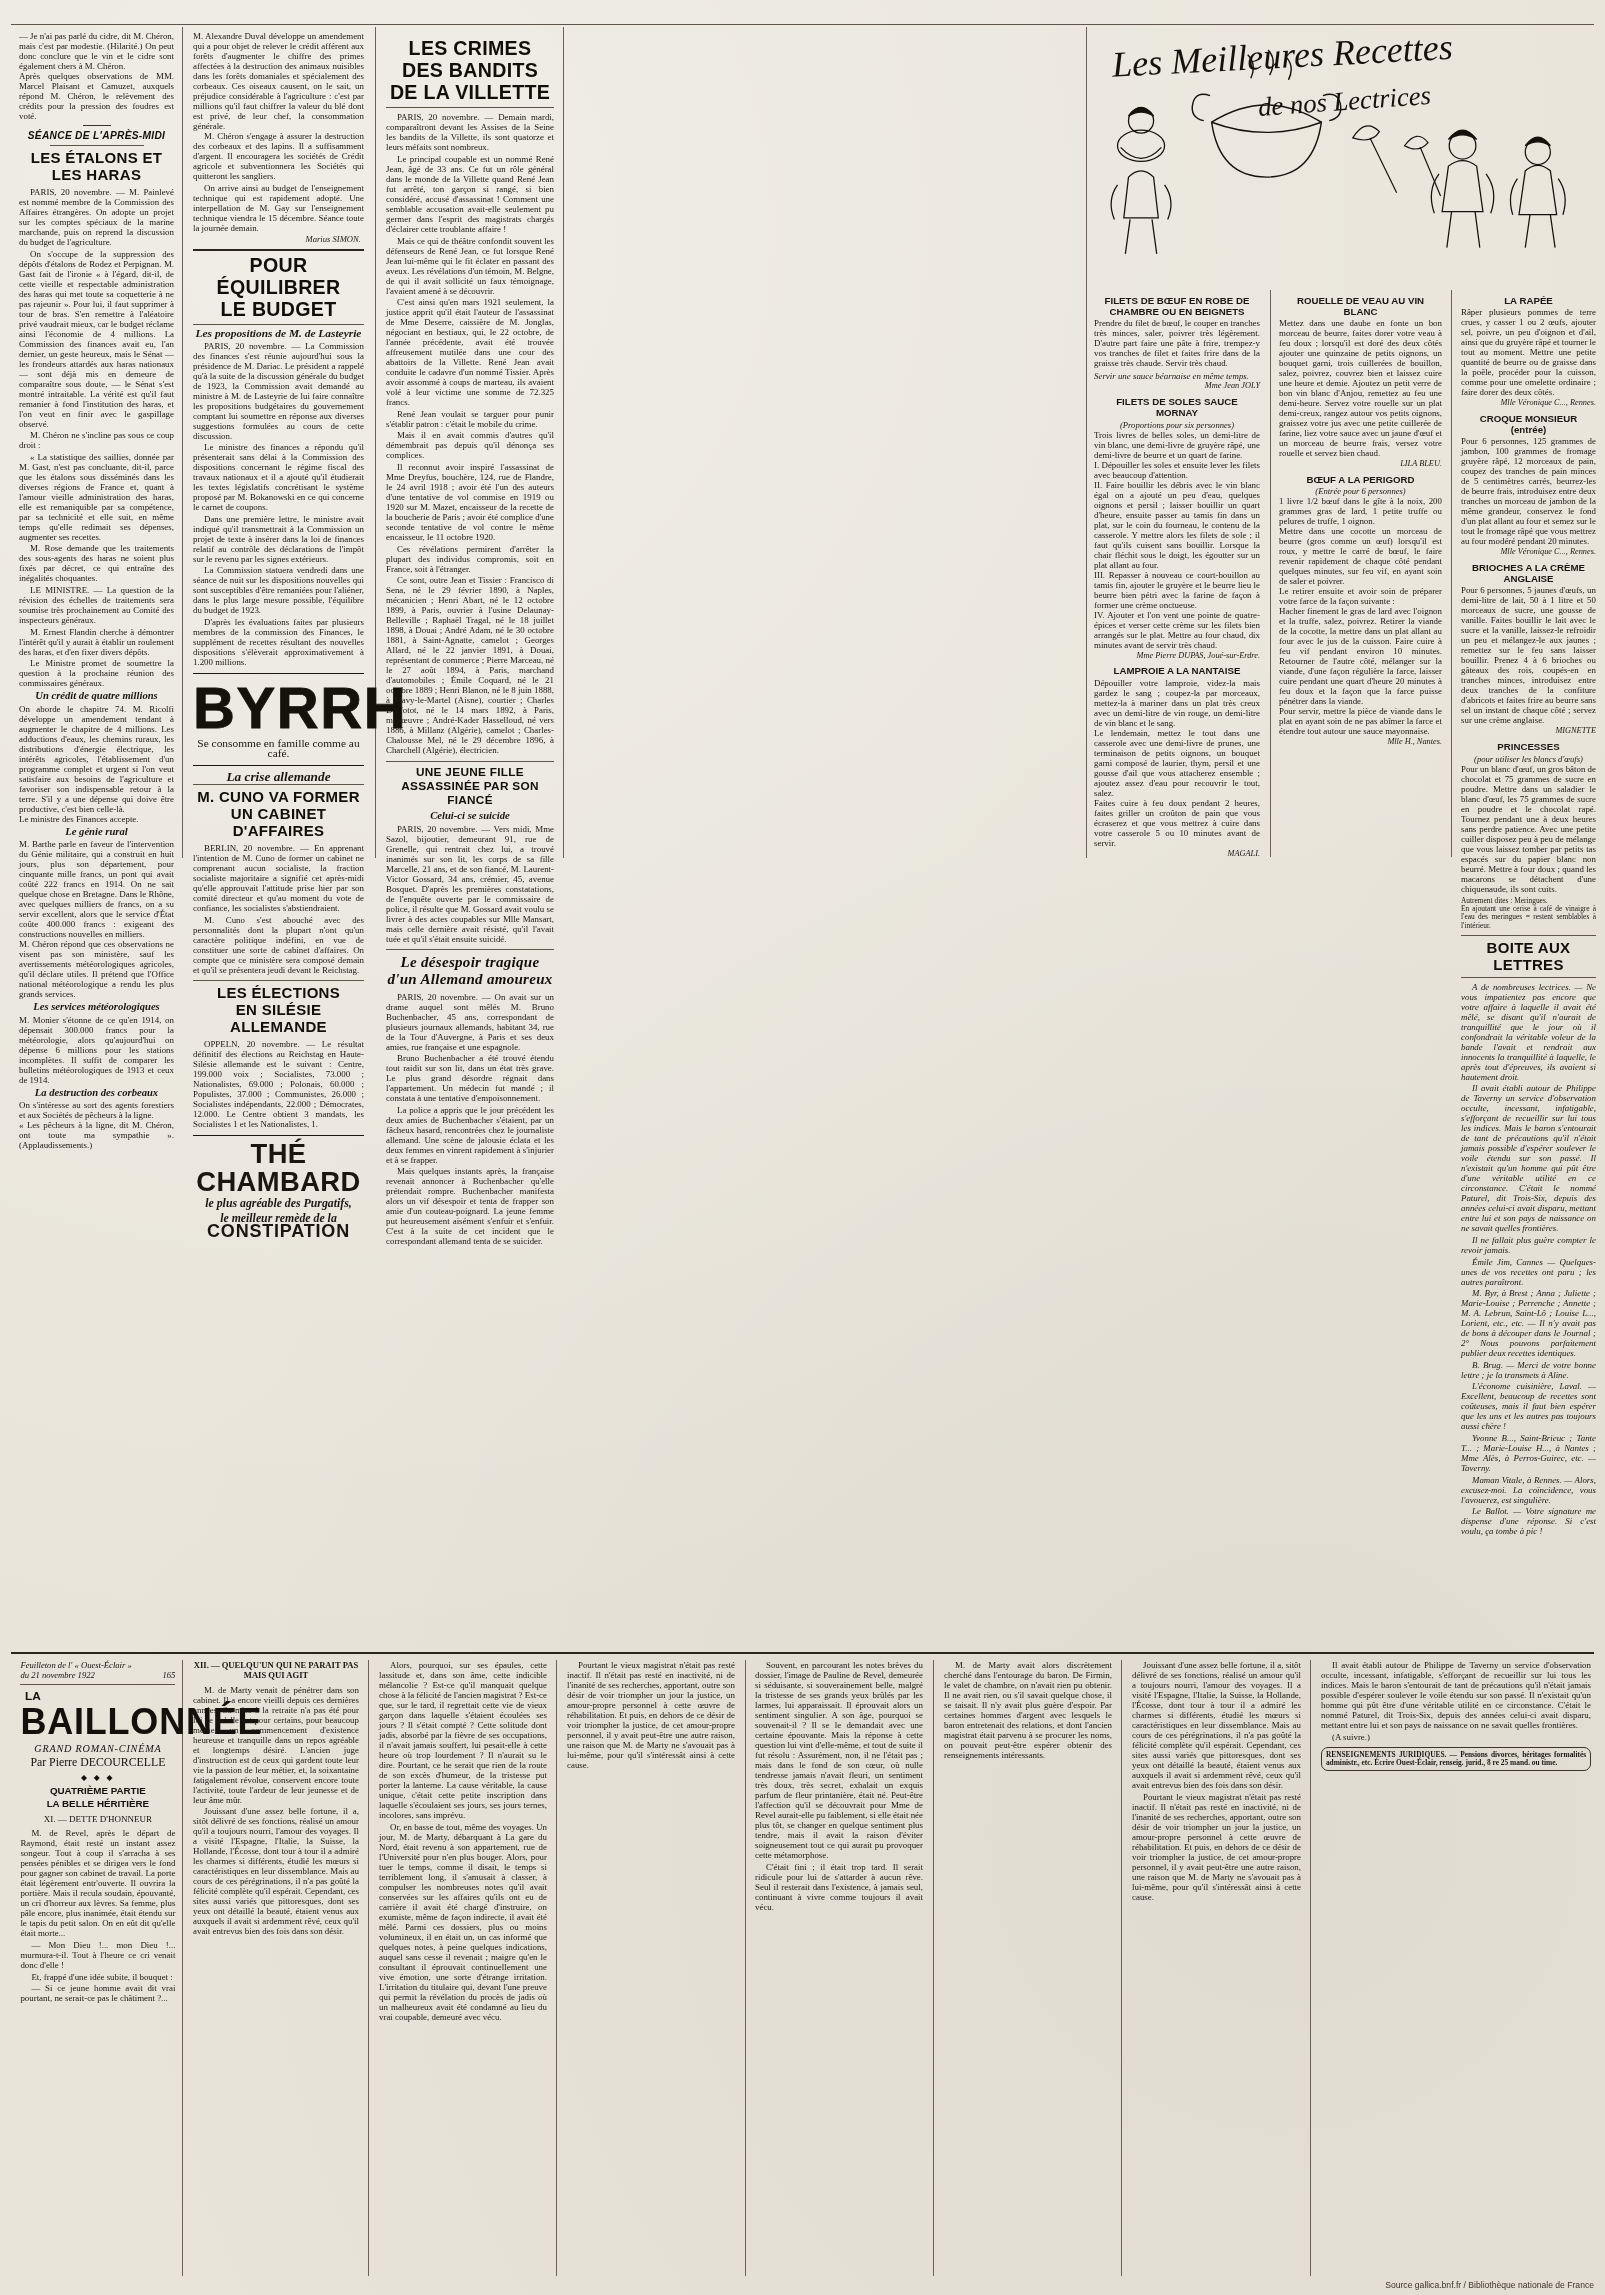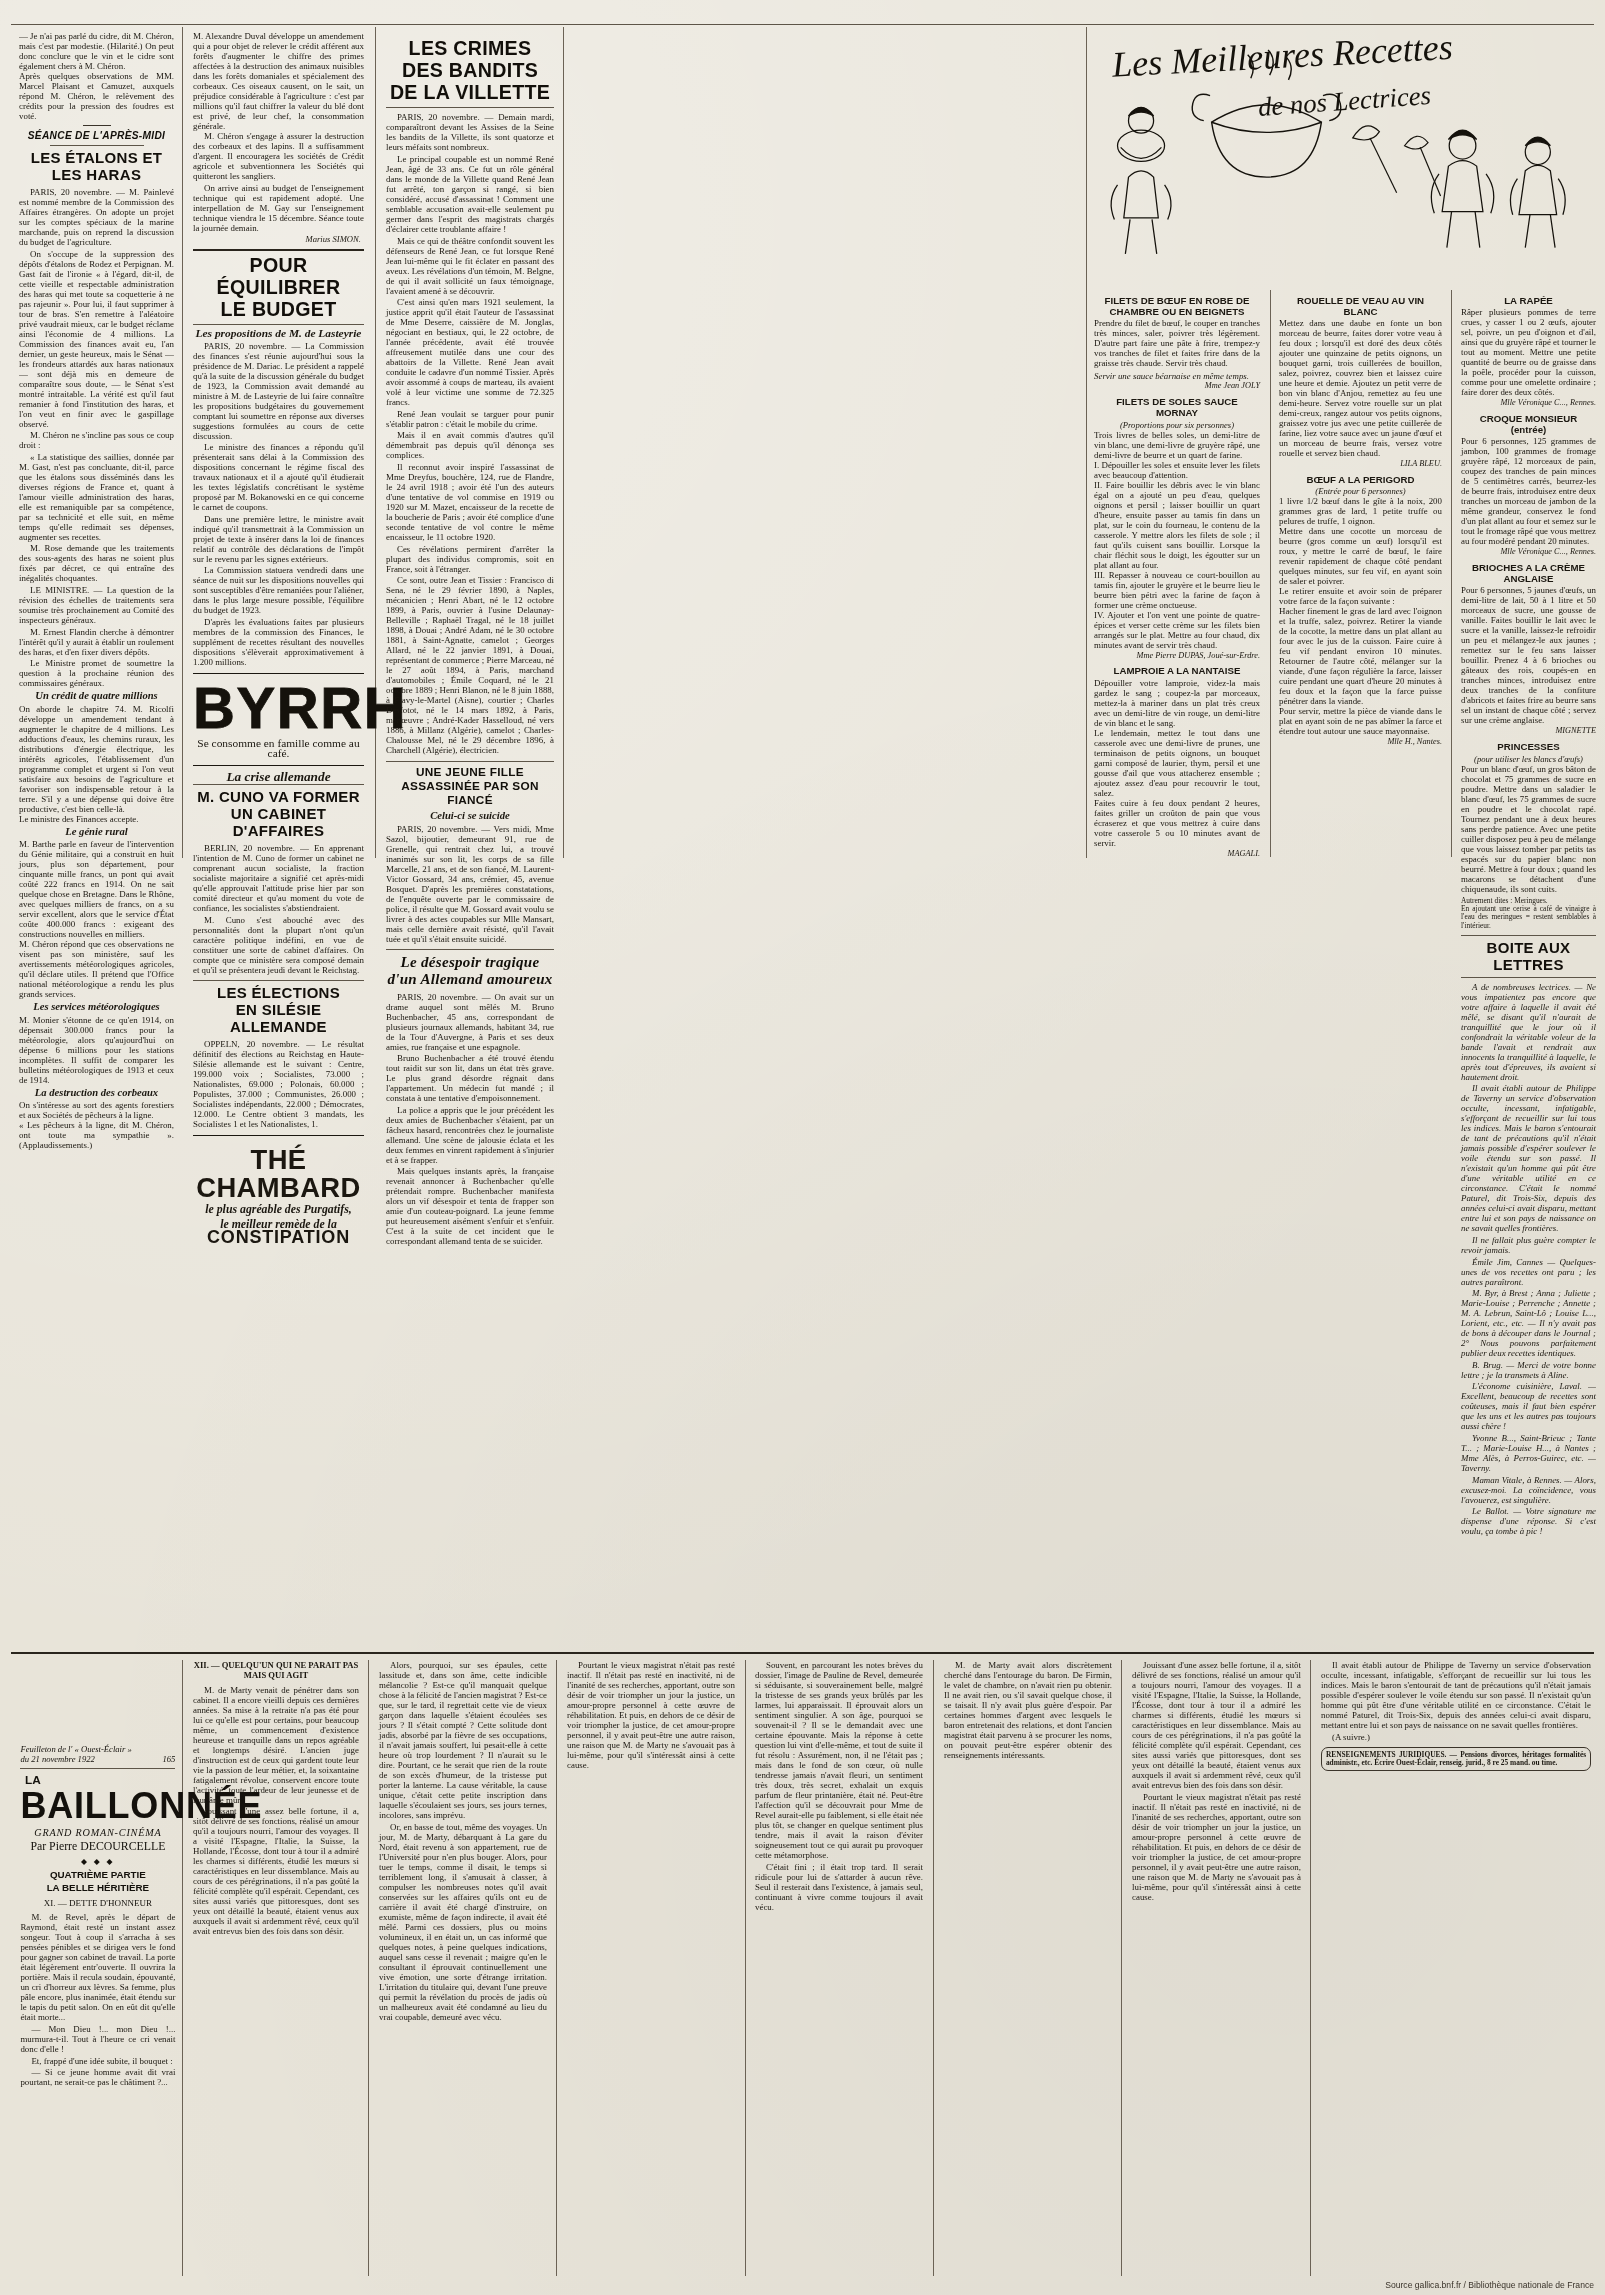--- a/index.html
+++ b/index.html
@@ -148,21 +148,21 @@
     <div class="rule-h" style="position:relative;width:100%;margin:2.4px 0 3.1px;"></div>
     <h2 class="head h-md" style="white-space:pre-line;">M. CUNO VA FORMER
 UN CABINET D'AFFAIRES</h2>
     <p>BERLIN, 20 novembre. — En apprenant l'intention de M. Cuno de former un cabinet ne comprenant aucun socialiste, la fraction socialiste majoritaire a signifié cet après-midi qu'elle approuvait l'attitude prise hier par son comité directeur et qu'au moment du vote de confiance, les socialistes s'abstiendraient.</p>
     <p>M. Cuno s'est abouché avec des personnalités dont la plupart n'ont qu'un caractère politique indéfini, en vue de constituer une sorte de cabinet d'affaires. On compte que ce ministère sera composé demain et qu'il se présentera jeudi devant le Reichstag.</p>
     <div class="rule-h" style="position:relative;width:100%;margin:4.7px 0 3.9px;"></div>
     <h2 class="head h-md" style="white-space:pre-line;">LES ÉLECTIONS
 EN SILÉSIE ALLEMANDE</h2>
     <p>OPPELN, 20 novembre. — Le résultat définitif des élections au Reichstag en Haute-Silésie allemande est le suivant : Centre, 199.000 voix ; Socialistes, 73.000 ; Nationalistes, 69.000 ; Polonais, 60.000 ; Populistes, 37.000 ; Communistes, 26.000 ; Socialistes indépendants, 22.000 ; Démocrates, 12.000. Le Centre obtient 3 mandats, les Socialistes 1 et les Nationalistes, 1.</p>
 
-    <div style="margin-top:6.3px;border-top:1.6px solid #1b1710;padding-top:10px;">
+    <div style="margin-top:6.3px;border-top:1.6px solid #1b1710;padding-top:4px;">
       <div class="chambard">THÉ CHAMBARD</div>
       <div class="chambard-sub" style="white-space:pre-line;">le plus agréable des Purgatifs,
 le meilleur remède de la</div>
       <div class="constip">CONSTIPATION</div>
     </div>
   </div>
 
   <div class="col body-text" style="left:386px;top:37px;width:168px;">
     <h2 class="head h-lg" style="white-space:pre-line;margin-top:0;">LES CRIMES
 DES BANDITS DE LA VILLETTE</h2>
@@ -318,21 +318,21 @@
   <div class="thick-h" style="left:11px;top:1652px;width:1583px;"></div>
 
   <div class="rule-v" style="left:182px;top:1660px;height:616px;"></div>
   <div class="rule-v" style="left:368px;top:1660px;height:616px;"></div>
   <div class="rule-v" style="left:556px;top:1660px;height:616px;"></div>
   <div class="rule-v" style="left:745px;top:1660px;height:616px;"></div>
   <div class="rule-v" style="left:933px;top:1660px;height:616px;"></div>
   <div class="rule-v" style="left:1121px;top:1660px;height:616px;"></div>
   <div class="rule-v" style="left:1310px;top:1660px;height:616px;"></div>
 
-  <div class="col" style="left:20.4px;top:1744px;width:155px;">
+  <div class="col" style="left:20.4px;top:1660px;width:155px;">
     <div style="display:flex;justify-content:space-between;font-size:8.6px;font-style:italic;line-height:10.2px;">
       <span style="white-space:pre-line;">Feuilleton de l' « Ouest-Éclair »
 du 21 novembre 1922</span>
       <span style="align-self:flex-end;">165</span>
     </div>
     <div class="rule-h" style="position:relative;width:100%;margin:3.1px 0 4.7px;"></div>
     <div class="la-small" style="padding-left:4.7px;">LA</div>
     <div class="feuilleton-title">BAILLONNÉE</div>
     <div class="center ital" style="font-size:10.2px;letter-spacing:0.8px;margin-top:1.6px;">GRAND ROMAN-CINÉMA</div>
     <div class="center" style="font-size:11.8px;margin-top:1.6px;font-family:'Liberation Serif',serif;">Par Pierre DECOURCELLE</div>

